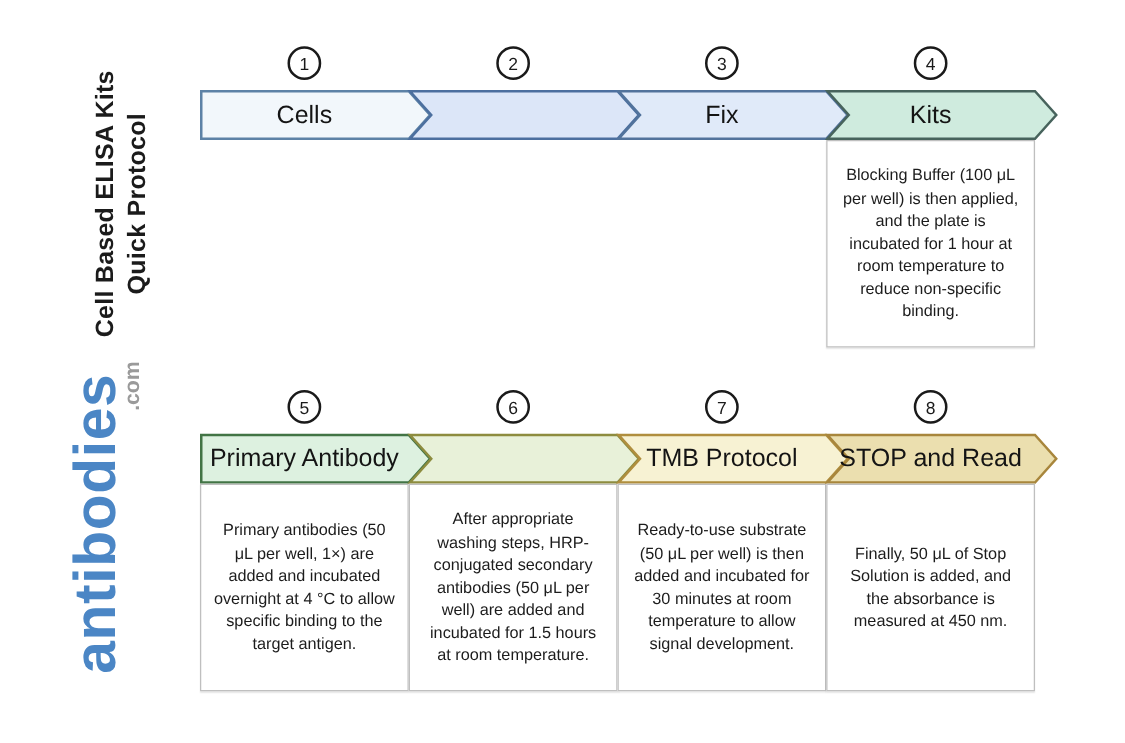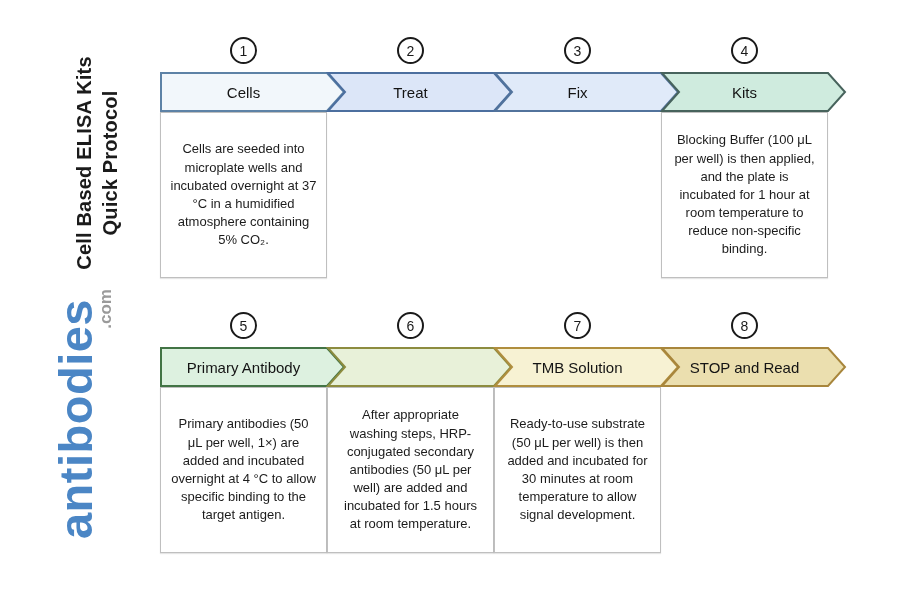--- a/index.html
+++ b/index.html
@@ -35,21 +35,21 @@
   .badge{
     position:absolute;top:0;left:50%;margin-left:-13.5px;width:27px;height:27px;
     box-sizing:border-box;border:2px solid #1a1a1a;border-radius:50%;background:#ffffff;
     display:flex;align-items:center;justify-content:center;
     font-size:14px;color:#1a1a1a;
   }
   .arrow-svg{position:absolute;top:35px;left:0;width:185px;height:40px;overflow:visible;}
   .arrow-label{
     position:absolute;top:35px;left:0;width:167px;height:40px;
     display:flex;align-items:center;justify-content:center;
-    font-size:15px;color:#141414;pointer-events:none;
+    font-size:20px;color:#141414;pointer-events:none;
   }
   .desc-box{
     position:absolute;top:75px;left:0;width:167px;height:166px;box-sizing:border-box;
     background:#ffffff;border:1px solid #bfbfbf;box-shadow:0 1px 1px rgba(0,0,0,0.10);
     display:flex;align-items:center;justify-content:center;
   }
   .desc-box p{
     margin:0;padding:6px 9px;font-size:13px;line-height:1.4;text-align:center;color:#1c1c1c;
   }
 </style>
@@ -73,33 +73,29 @@
     <div class="prow r1">
 
       <div class="step" style="left:0px">
         <div class="badge">
             <span>1</span>
           </div>
         <svg class="arrow-svg" viewBox="0 0 185 40">
           <polygon points="1,1 167,1 184,20 167,39 1,39" stroke-width="2" stroke-linejoin="miter" fill="#F2F7FB" stroke="#5D82A6"></polygon>
         </svg>
         <div class="arrow-label">Cells</div>
-        <div class="desc-box">
-            <p>Cells are seeded into microplate wells and incubated overnight at 37 °C in a humidified atmosphere containing 5% CO₂.</p>
-          </div>
       </div>
 
       <div class="step" style="left:167px">
         <div class="badge">
             <span>2</span>
           </div>
         <svg class="arrow-svg" viewBox="0 0 185 40">
           <polygon points="1,1 167,1 184,20 167,39 1,39 18,20" stroke-width="2" stroke-linejoin="miter" fill="#DCE6F8" stroke="#4C6F9F"></polygon>
         </svg>
-        <div class="arrow-label">Treat</div>
       </div>
 
       <div class="step" style="left:334px">
         <div class="badge">
             <span>3</span>
           </div>
         <svg class="arrow-svg" viewBox="0 0 185 40">
           <polygon points="1,1 167,1 184,20 167,39 1,39 18,20" stroke-width="2" stroke-linejoin="miter" fill="#E0EAF9" stroke="#52739C"></polygon>
         </svg>
         <div class="arrow-label">Fix</div>
@@ -147,31 +143,34 @@
           </div>
       </div>
 
       <div class="step" style="left:334px">
         <div class="badge">
             <span>7</span>
           </div>
         <svg class="arrow-svg" viewBox="0 0 185 40">
           <polygon points="1,1 167,1 184,20 167,39 1,39 18,20" stroke-width="2" stroke-linejoin="miter" fill="#F7F2D3" stroke="#B08E3E"></polygon>
         </svg>
-        <div class="arrow-label">TMB Solution</div>
+        <div class="arrow-label">TMB Protocol</div>
         <div class="desc-box">
             <p>Ready-to-use substrate (50 μL per well) is then added and incubated for 30 minutes at room temperature to allow signal development.</p>
           </div>
       </div>
 
       <div class="step" style="left:501px">
         <div class="badge">
             <span>8</span>
           </div>
         <svg class="arrow-svg" viewBox="0 0 185 40">
           <polygon points="1,1 167,1 184,20 167,39 1,39 18,20" stroke-width="2" stroke-linejoin="miter" fill="#EBDFAF" stroke="#A8863C"></polygon>
         </svg>
         <div class="arrow-label">STOP and Read</div>
+        <div class="desc-box">
+            <p>Finally, 50 μL of Stop Solution is added, and the absorbance is measured at 450 nm.</p>
+          </div>
       </div>
 
     </div>
   </div>
 </div>
 
 </body></html>

